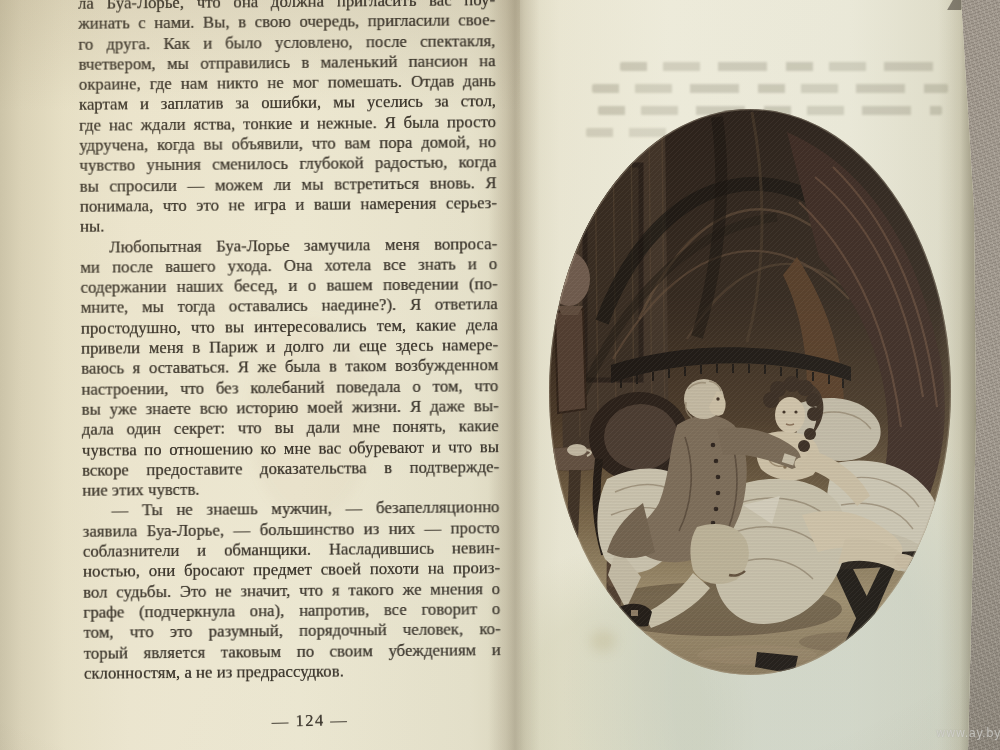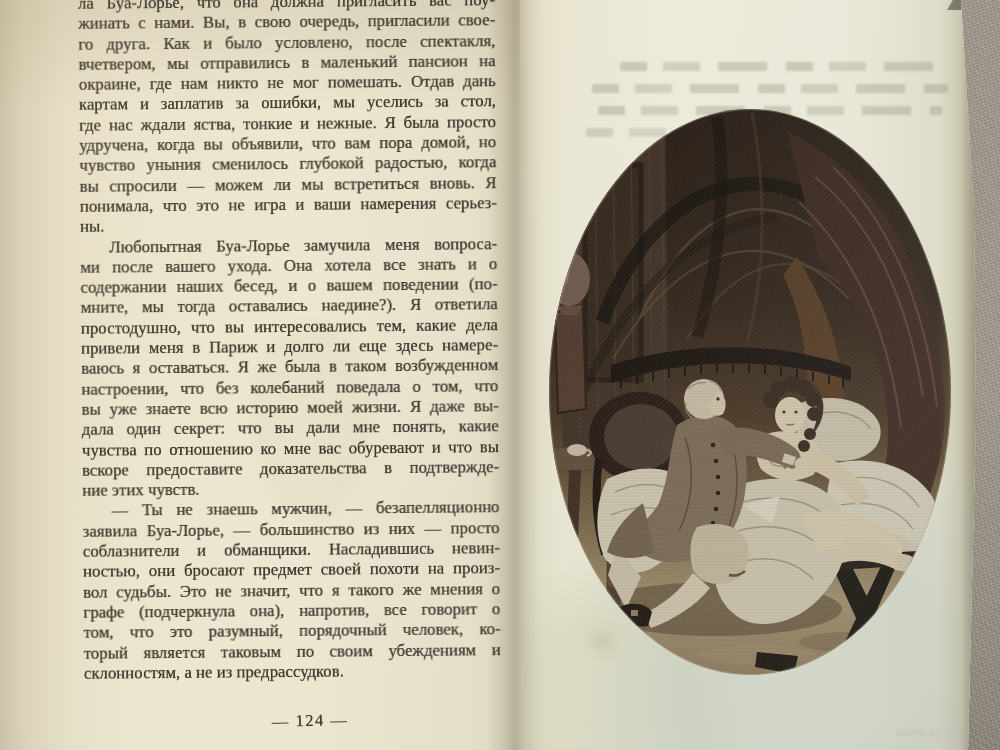--- a/index.html
+++ b/index.html
@@ -55,21 +55,21 @@
   .st3{left:6px;top:48px;width:344px;}
   .st4{left:-6px;top:70px;width:180px;opacity:.8;}
   
   .illustration{position:absolute;left:547px;top:107px;width:406px;height:570px;filter:blur(.45px) saturate(.92);}
   .illustration svg{display:block;width:100%;height:100%;}
   
   .photo-cast{position:absolute;inset:0;pointer-events:none;
     background:linear-gradient(115deg, rgba(238,216,158,.10) 0, transparent 38%, rgba(176,192,184,.12) 82%);}
   .vignette{position:absolute;inset:0;pointer-events:none;
     background:radial-gradient(135% 120% at 44% 42%, transparent 55%, rgba(58,44,30,.17) 100%);}
-  .watermark{position:absolute;left:896px;top:726px;font-family:"DejaVu Sans",sans-serif;
+  .watermark{position:absolute;left:936px;top:726px;font-family:"DejaVu Sans",sans-serif;
     font-size:11.5px;letter-spacing:.5px;color:rgba(246,246,242,.55);
     text-shadow:0 0 1px rgba(120,118,112,.6);white-space:nowrap;}
 </style>
 </head>
 <body>
 
 <div class="scene">
   <div class="book">
     <div class="page-left-bg"></div>
     <div class="page-right-bg"></div>

